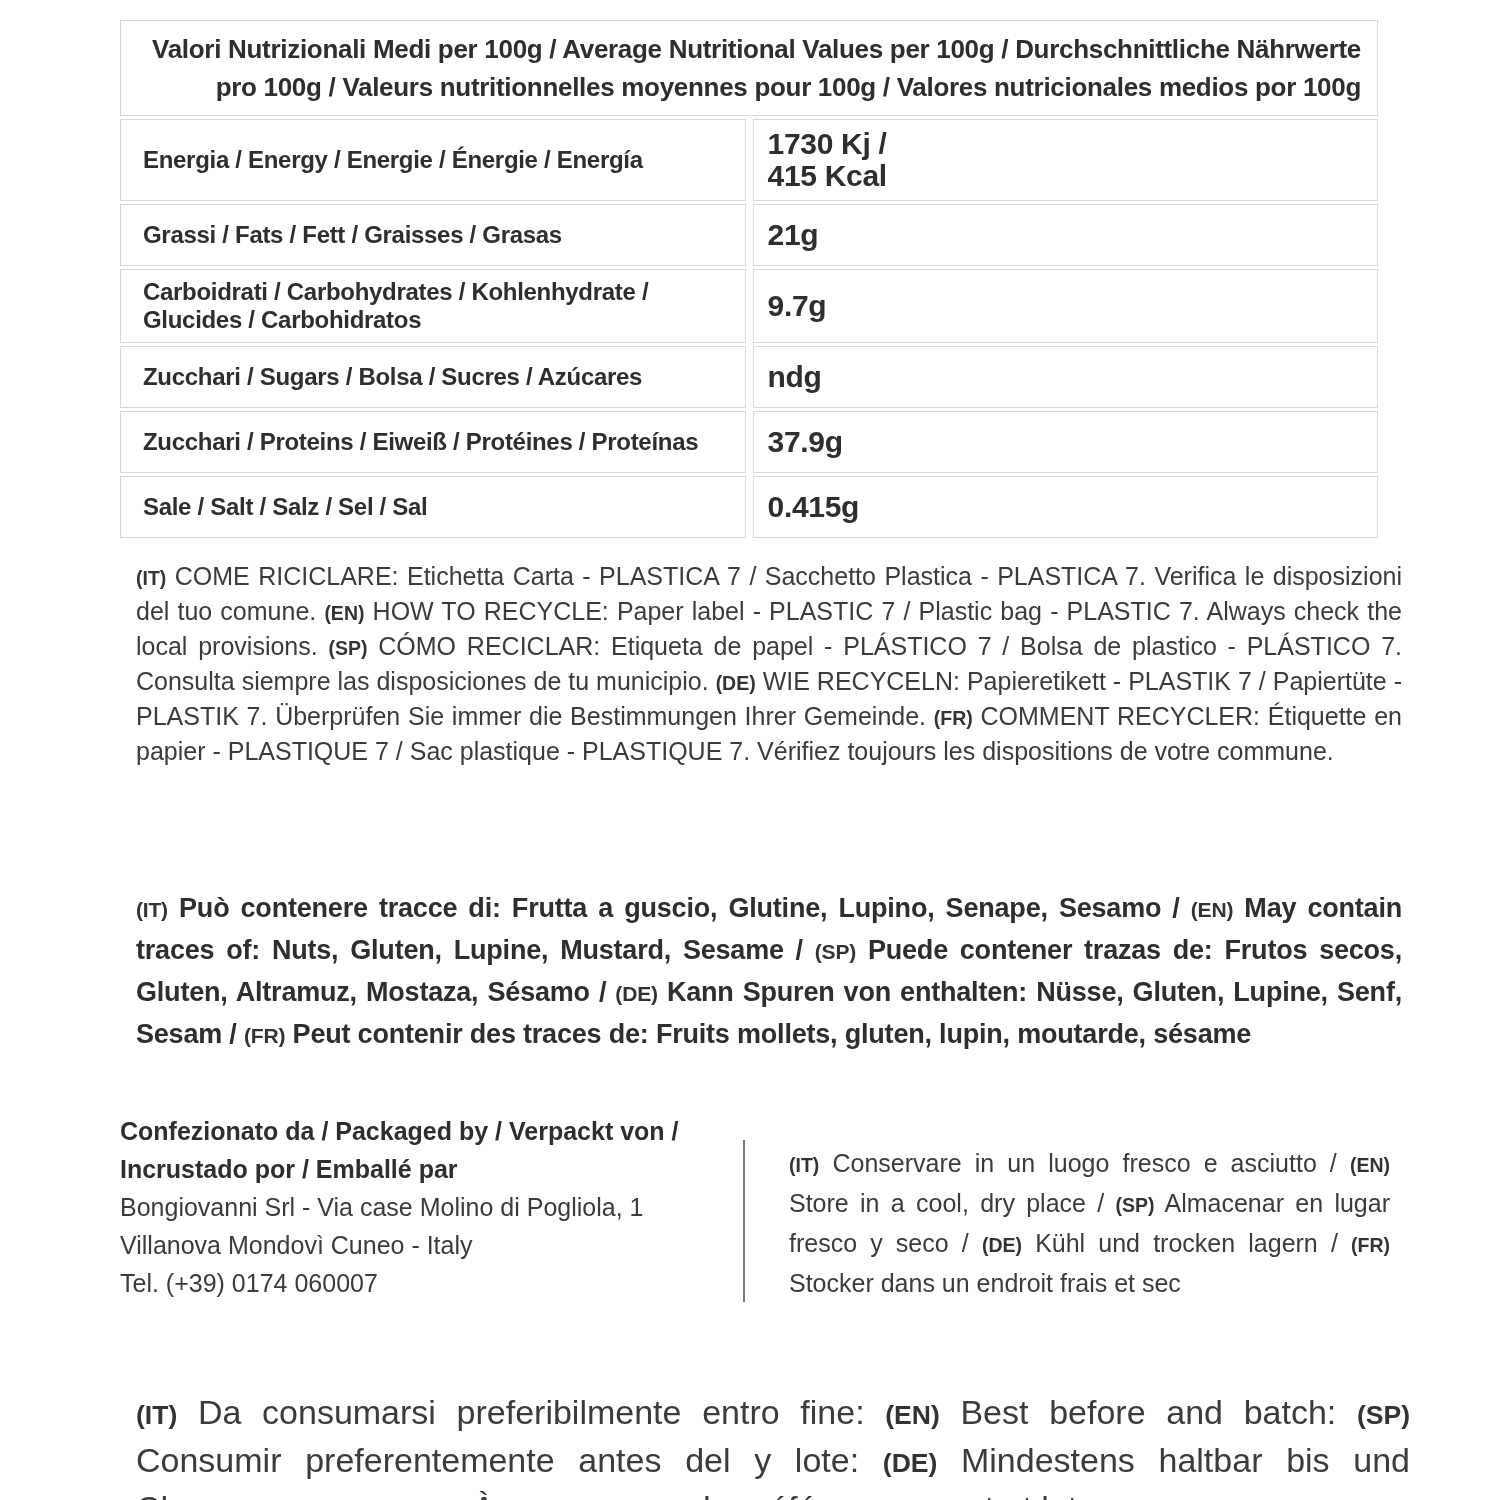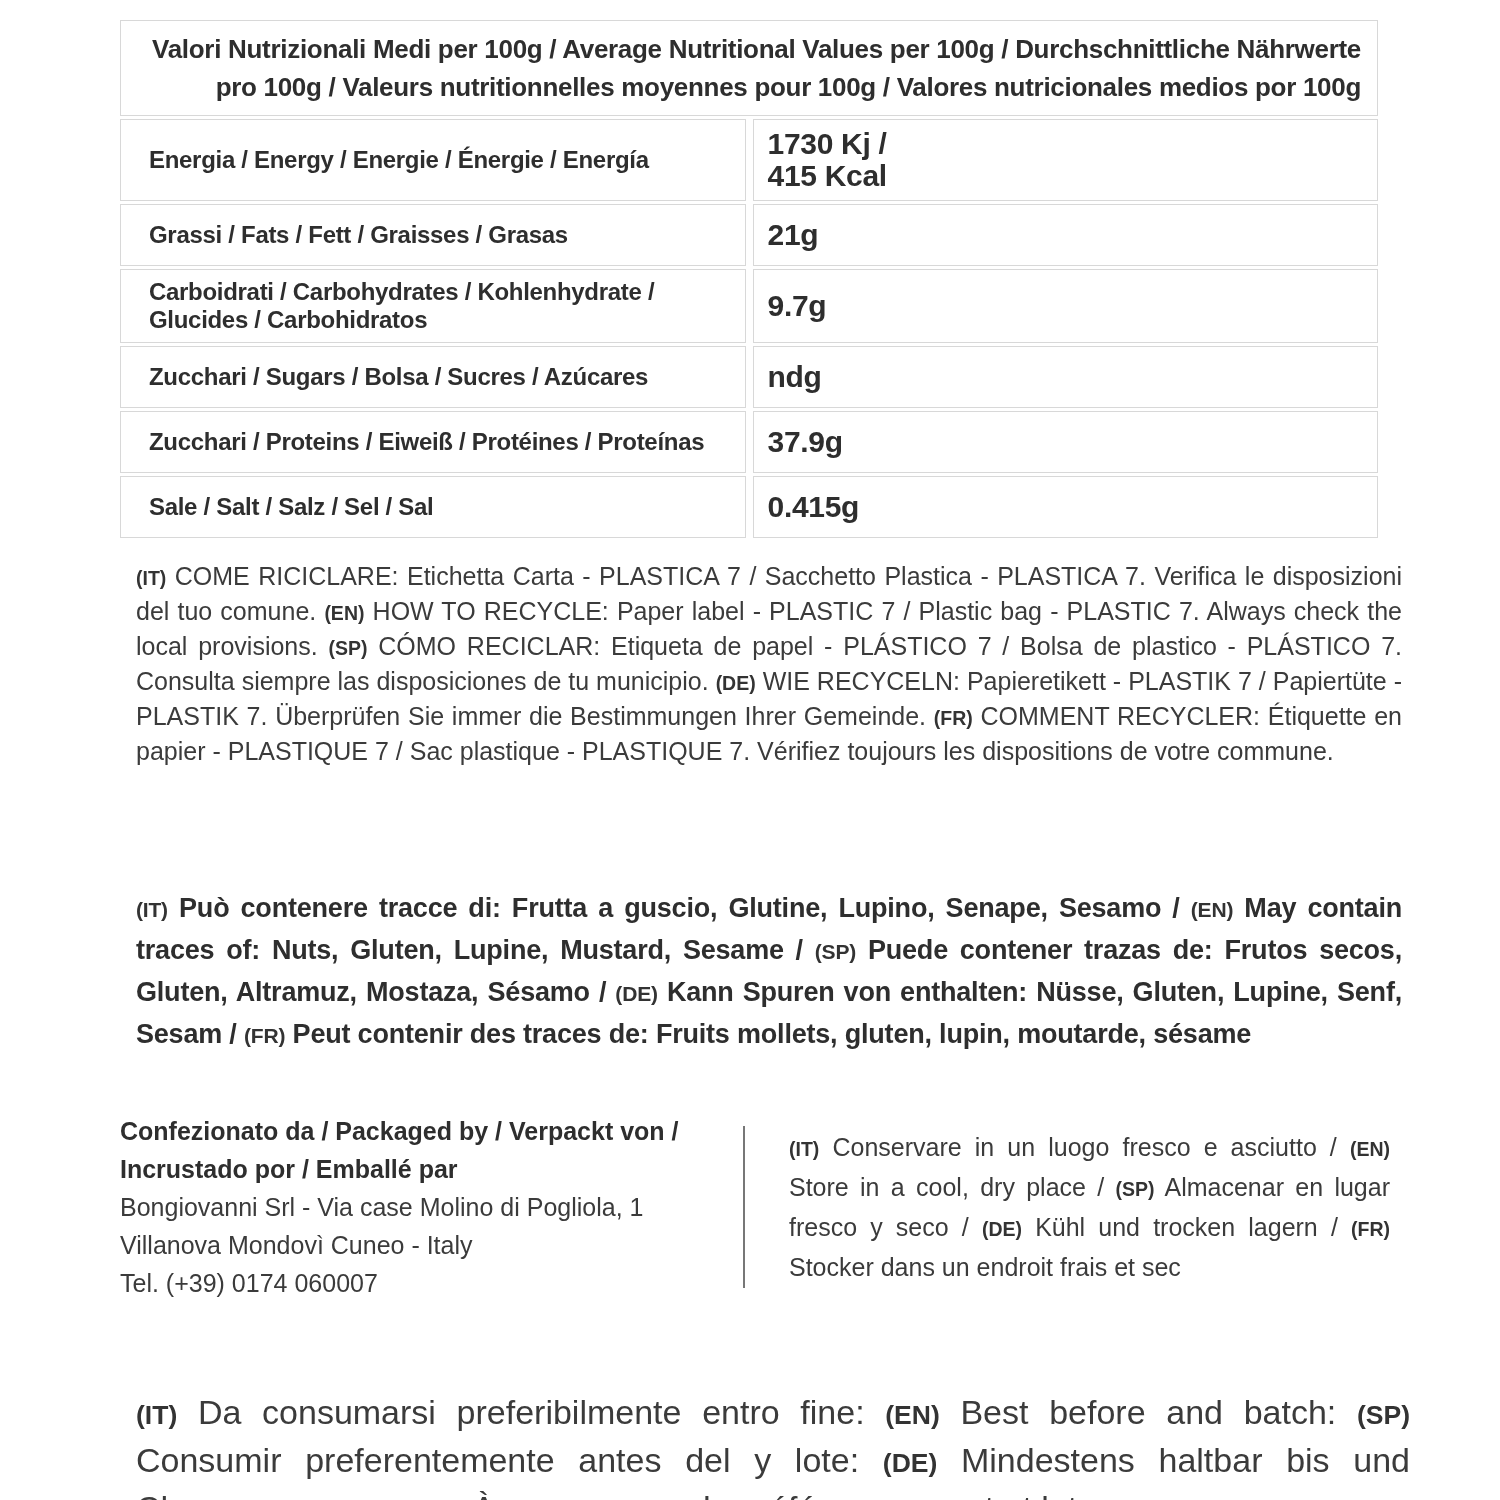--- a/index.html
+++ b/index.html
@@ -38,21 +38,21 @@
     font-size: 26px;
     font-weight: 700;
     line-height: 38px;
     text-align: right;
     padding: 9px 16px;
     letter-spacing: -0.3px;
   }
   table.nutri td.lbl {
     font-size: 24px;
     font-weight: 700;
-    padding: 8px 10px 8px 28px;
+    padding: 8px 10px 8px 22px;
     letter-spacing: -0.3px;
     height: 44px;
   }
   table.nutri td.val {
     width: 250px;
     font-size: 30px;
     font-weight: 700;
     padding: 8px 8px 8px 14px;
     white-space: pre-line;
     line-height: 32px;
@@ -88,21 +88,21 @@
     letter-spacing: -0.2px;
   }
 
   
   .two-col {
     position: absolute;
     left: 120px;
     top: 1112px;
     width: 1270px;
     display: flex;
-    align-items: center;
+    align-items: flex-end;
   }
   .col-left {
     width: 592px;
     font-size: 25px;
     line-height: 38px;
     color: #3b3b3b;
   }
   .col-left p { margin: 0; }
   .col-left .block-title {
     font-weight: 700;

